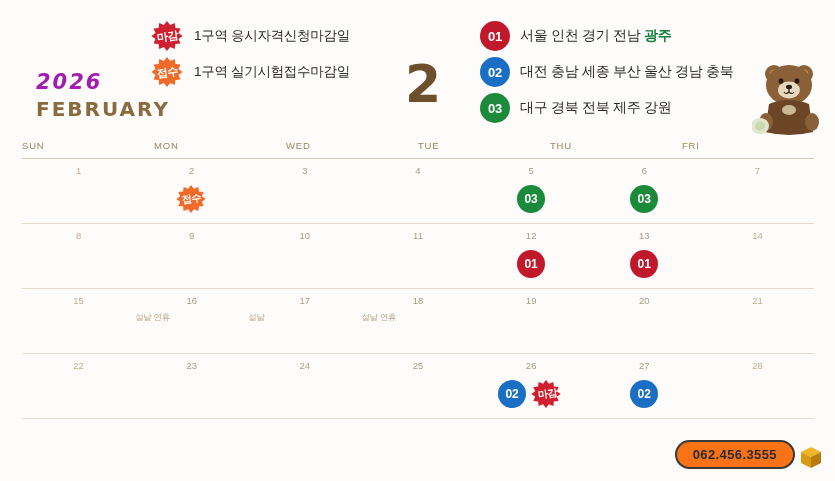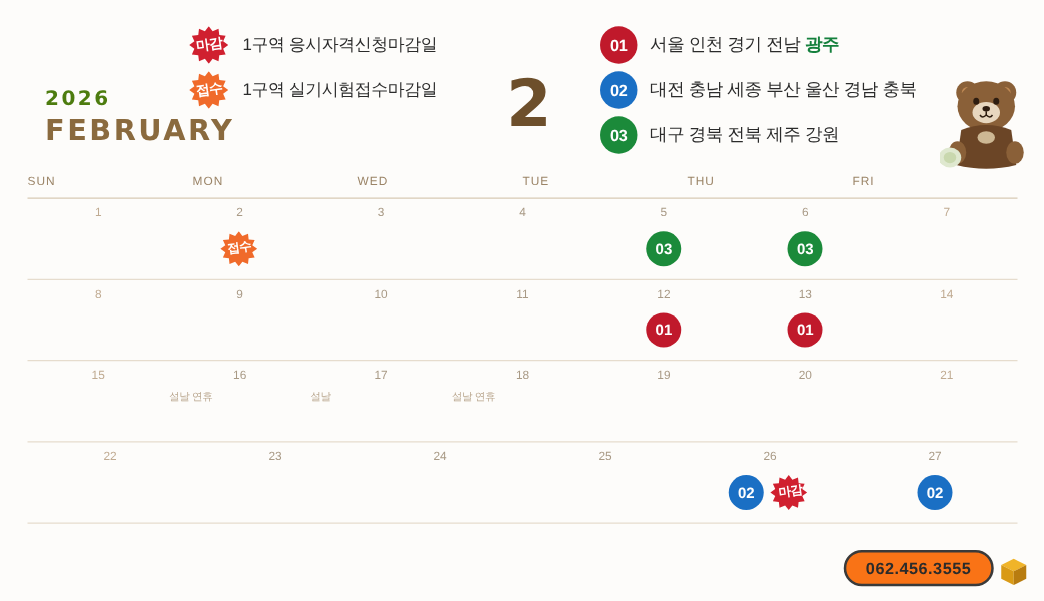--- a/index.html
+++ b/index.html
@@ -80,29 +80,30 @@
   .legend-right .legend-text { font-size: 14px; }
   .hl { color: #15803d; font-weight: bold; }
 
   
   .title-block {
     position: absolute;
     left: 36px; top: 68px;
   }
   .year {
     font-family: "DejaVu Sans", sans-serif;
-    font-size: 16px;
-    font-weight: bold;
-    color: #4d7c0f;
+    font-size: 21px;
+    font-weight: bold;
+    color: #a21caf;
     letter-spacing: 2px;
     line-height: 1.35;
+    font-style: italic;
   }
   .monthname {
     font-family: "DejaVu Sans", sans-serif;
-    font-size: 23px;
+    font-size: 20px;
     font-weight: bold;
     color: #8a6a3e;
     letter-spacing: 2px;
     line-height: 1.35;
   }
   .bignum {
     position: absolute;
     left: 405px; top: 58px;
     font-family: "DejaVu Sans", sans-serif;
     font-size: 52px;
@@ -385,20 +386,23 @@
                 <span class="lbl">마감</span>
               </div>
             </div>
           </div>
           <div class="cell">
             <div class="daynum">27</div>
             <div class="marks">
               <div class="mark-circ" style="background: rgb(26, 111, 196);">02</div>
             </div>
           </div>
+          <div class="cell">
+            <div class="daynum weekend">28</div>
+          </div>
         </div>
         <div class="week">
           <div class="cell">
             <div class="daynum weekend"></div>
           </div>
           <div class="cell">
             <div class="daynum"></div>
           </div>
           <div class="cell">
             <div class="daynum"></div>

